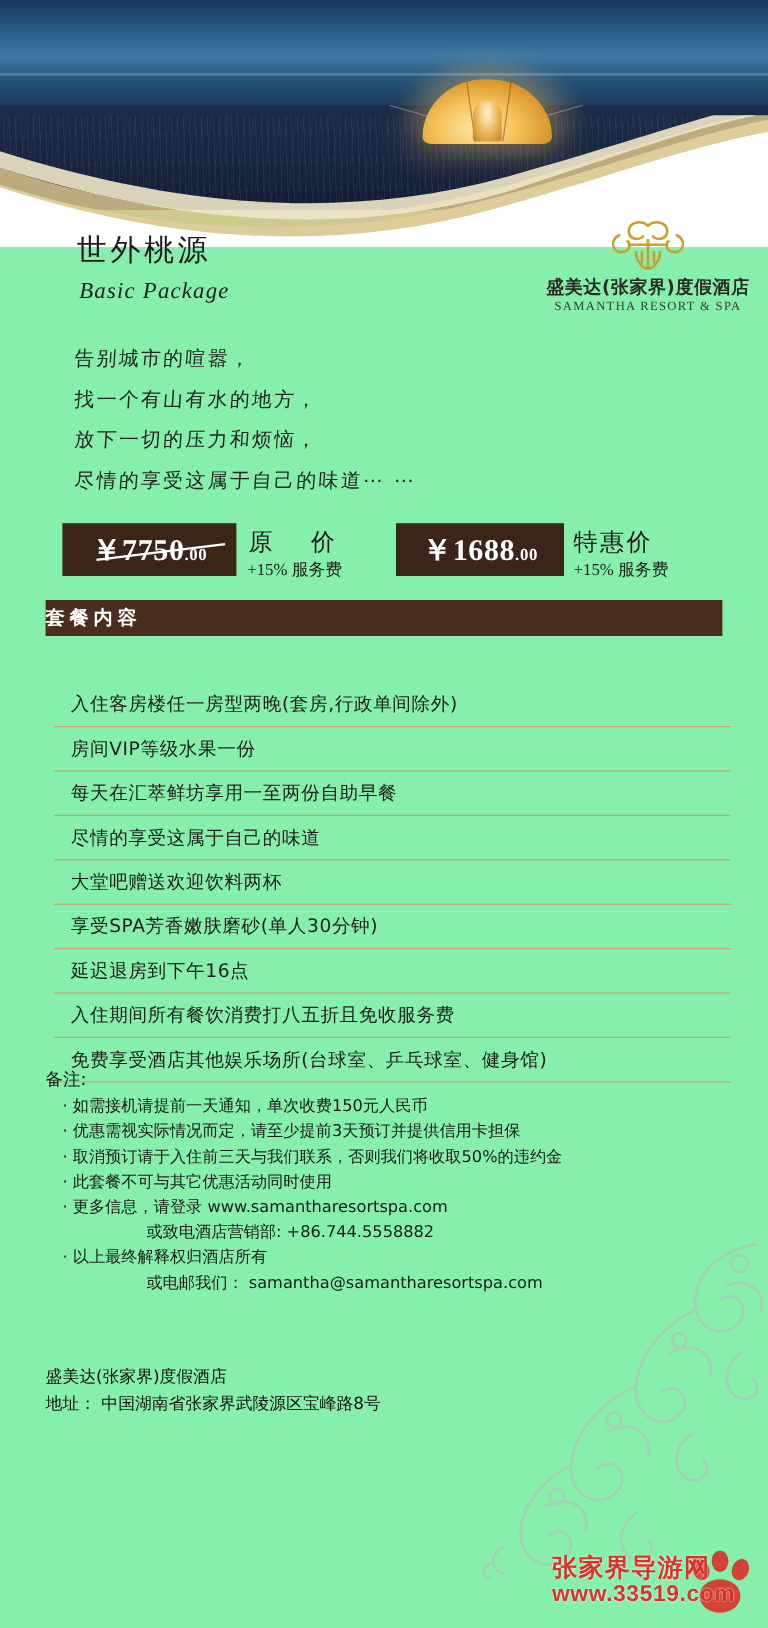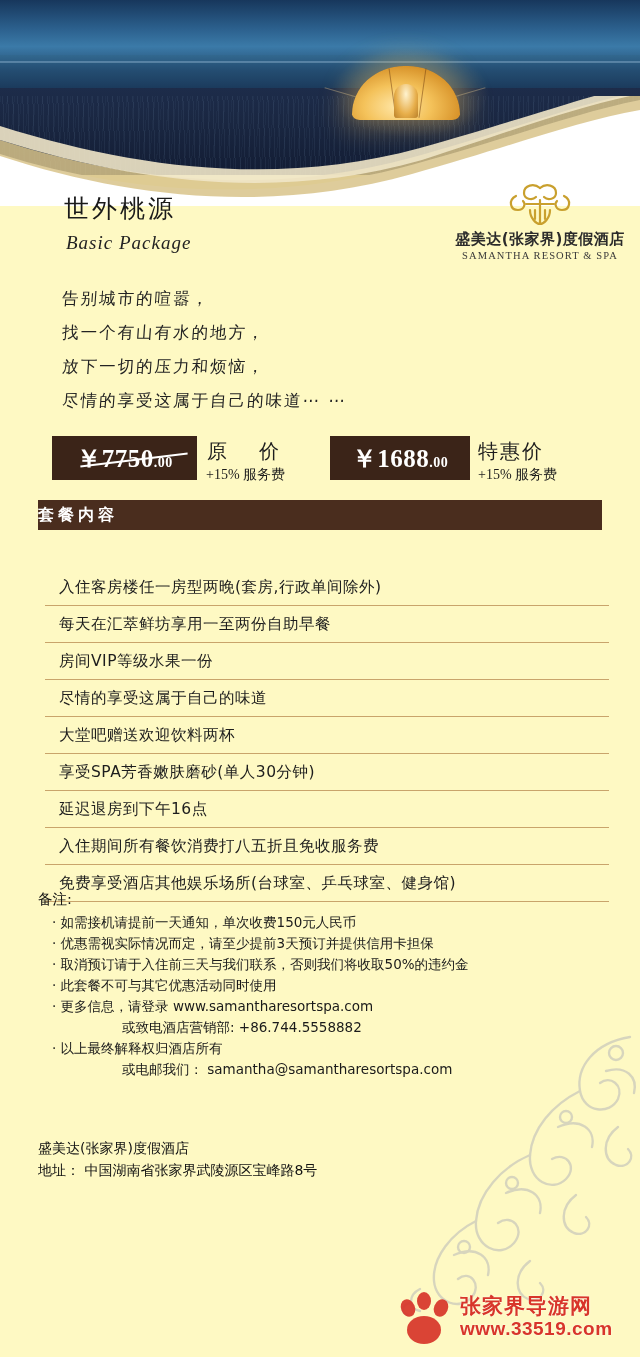--- a/index.html
+++ b/index.html
@@ -7,21 +7,21 @@
     width: 640px;
     height: 1357px;
     background: #ffffff;
     font-family: "Liberation Sans", sans-serif;
   }
   #page {
     position: relative;
     width: 640px;
     height: 1357px;
     overflow: hidden;
-    background: #fef9c3;
+    background: #86efac;
   }
 
   
   .hero {
     position: absolute;
     left: 0; top: 0;
     width: 640px; height: 175px;
     overflow: hidden;
     background: linear-gradient(180deg, #1d3f63 0%, #2a5b84 18%, #1c3f61 36%, #14294a 55%, #141f3b 75%, #10182e 100%);
   }
@@ -172,21 +172,21 @@
   .footer { position:absolute; left:38px; top:1137px; width:560px; }
   .footer div {
     font-size: 14px; color:#111; line-height: 22px;
     font-family:"DejaVu Sans","Liberation Sans", sans-serif;
   }
 
   
   .ornament { position:absolute; right:0px; bottom:40px; width:260px; height:300px; opacity:.55; }
 
   
-  .watermark { position:absolute; left:392px; top:1292px; width:240px; height:58px; }
+  .watermark { position:absolute; left:392px; top:1292px; width:240px; height:58px;text-align:right; }
   .wm-cn {
     position:absolute; left:68px; top:0px; font-size:21px; color:#d8352a; font-weight:bold;
     letter-spacing:1px; font-family:"DejaVu Sans","Liberation Sans", sans-serif;
     text-shadow: 0 0 2px rgba(255,255,255,.9);
   }
   .wm-url {
     position:absolute; left:68px; top:26px; font-size:19px; color:#d8352a; font-weight:bold;
     letter-spacing:.5px; font-family:"Liberation Sans", sans-serif;
     text-shadow: 0 0 2px rgba(255,255,255,.9);
   }
@@ -259,22 +259,22 @@
     <span class="amt">
       <span>￥1688</span><span class="cents">.00</span>
     </span>
   </div>
   <div class="price-label lbl-sale">特惠价</div>
   <div class="fee fee-sale">+15% 服务费</div>
 
   <div class="pkg-header">套餐内容</div>
   <div class="pkg-list">
     <div class="pkg-item">入住客房楼任一房型两晚(套房,行政单间除外)</div>
+    <div class="pkg-item">房间VIP等级水果一份</div>
     <div class="pkg-item">每天在汇萃鲜坊享用一至两份自助早餐</div>
-    <div class="pkg-item">房间VIP等级水果一份</div>
     <div class="pkg-item">尽情的享受这属于自己的味道</div>
     <div class="pkg-item">大堂吧赠送欢迎饮料两杯</div>
     <div class="pkg-item">享受SPA芳香嫩肤磨砂(单人30分钟)</div>
     <div class="pkg-item">延迟退房到下午16点</div>
     <div class="pkg-item">入住期间所有餐饮消费打八五折且免收服务费</div>
     <div class="pkg-item">免费享受酒店其他娱乐场所(台球室、乒乓球室、健身馆)</div>
   </div>
 
   <div class="notes-title">备注:</div>
   <div class="notes">

